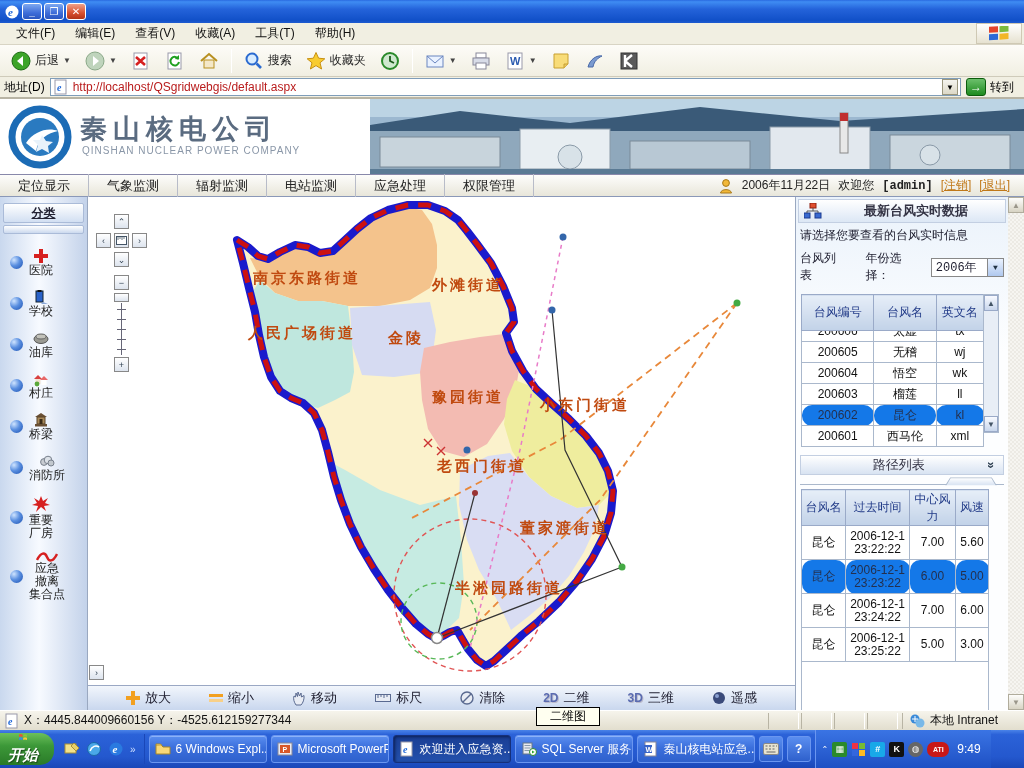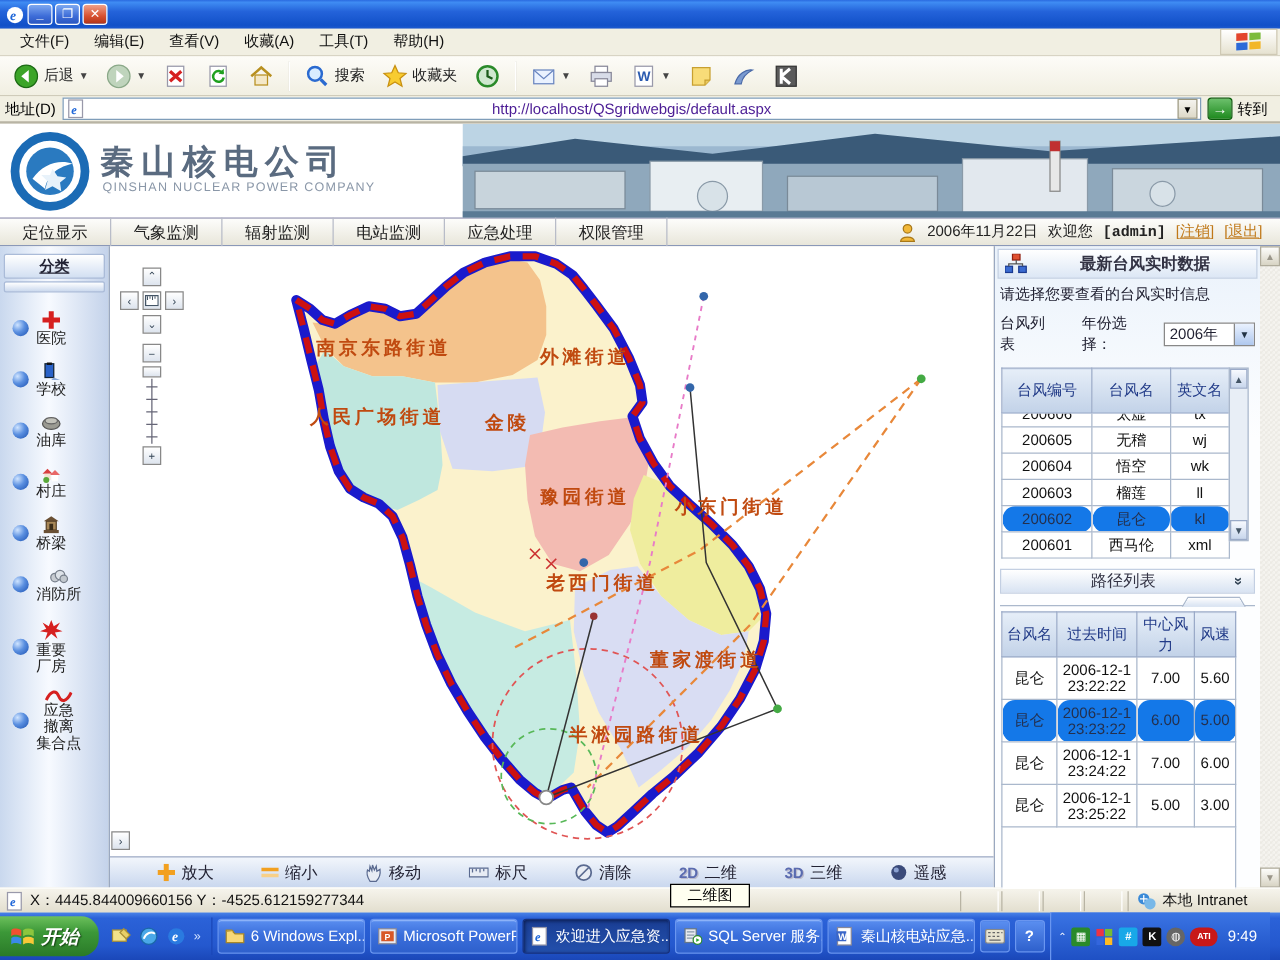--- a/index.html
+++ b/index.html
@@ -26,21 +26,21 @@
     background:linear-gradient(#fff,#e6e2d0); display:flex; align-items:center; justify-content:center; }
   .toolbar { left:0; top:45px; width:1024px; height:32px; background:linear-gradient(#FDFCF8,#F1EFE2);
     border-bottom:1px solid #CFCBBA; display:flex; align-items:center; gap:4px; padding-left:6px; color:#222; }
   .tbtn { display:flex; align-items:center; gap:4px; padding:2px 5px; border-radius:3px; }
   .tsep { width:1px; height:24px; background:#C8C4B4; border-right:1px solid #fff; margin:0 3px; }
   .dd { font-size:8px; color:#444; }
   .addrbar { left:0; top:77px; width:1024px; height:22px; background:#F1EFE2; border-bottom:2px solid #B8B4A4;
     display:flex; align-items:center; padding:0 4px; gap:5px; }
   .addrfield { flex:1; height:18px; background:#fff; border:1px solid #7F9DB9;
     display:flex; align-items:center; gap:4px; padding:0 2px; }
-  .addrfield .url { flex:1; color:#4c1d95;text-align:center; }
+  .addrfield .url { flex:1; color:#b91c1c; }
   .addrdrop { width:16px; height:16px; background:linear-gradient(#F4F3EE,#DDD9C8); border:1px solid #9a967e;
     display:flex; align-items:center; justify-content:center; font-size:8px; }
   .gobtn { display:flex; align-items:center; gap:4px; padding-right:6px; }
   .goicon { width:20px; height:18px; border-radius:3px; background:linear-gradient(#6CC06C,#1E8A1E);
     border:1px solid #0c5c0c; color:#fff; font-weight:bold; display:flex; align-items:center; justify-content:center; }
 
   
   .banner { left:0; top:99px; width:1024px; height:76px; background:#fff; border-bottom:1px solid #88a;
     overflow:hidden; }
   .banner .logo { position:absolute; left:8px; top:6px; }
@@ -87,21 +87,21 @@
   .glyph2d { font-weight:bold; color:#5A6BB0; font-size:12px; text-shadow:1px 1px 0 #bbc; }
 
   
   .rpanel { left:795px; top:197px; width:213px; height:513px; background:linear-gradient(#EAF2FB,#FDFEFF 30%);
     border-left:1px solid #9AA8C0; color:#223; }
   .rp-head { height:24px; margin:2px 2px 0 2px; border:1px solid #C3CFE2;
     background:linear-gradient(#FFFFFF,#DCE7F5); display:flex; align-items:center; gap:10px; padding:0 5px; }
   .rp-head .t { flex:1; text-align:center; font-size:13px; font-weight:bold; color:#334; }
   .rp-sub { padding:4px 4px 2px 4px; font-size:12px; }
   .rp-row { display:flex; align-items:center; gap:6px; padding:4px 4px; font-size:12px; }
-  .selectbox { display:flex; align-items:flex-end; border:1px solid #888; background:#fff; height:19px; width:74px; }
+  .selectbox { display:flex; align-items:flex-end; border:1px solid #888; background:#fff; height:19px; width:74px;font-family:Liberation Mono, monospace; }
   .selectbox .val { flex:1; padding-left:4px; }
   .selectbox .btn { width:16px; height:17px; background:linear-gradient(#EAF2FF,#AFC8EE);
     border-left:1px solid #888; font-size:8px; display:flex; align-items:center; justify-content:center; color:#234; }
   table.grid { border-collapse:collapse; width:183px; margin-left:5px; background:#fff;
     border:1px solid #8898B8; table-layout:fixed; }
   table.grid th { background:linear-gradient(#E6EEF8,#C2D2E8); color:#223B88; font-weight:normal;
     border:1px solid #9AAAC8; font-size:12px; height:36px; }
   table.grid td { border:1px solid #AAB8CC; text-align:center; font-size:12px; color:#111; height:21px;
     overflow:hidden; white-space:pre-line; line-height:13px; }
   tr.sel td { background:#1478E8; color:#24304E;border-radius:10px; }
@@ -135,21 +135,21 @@
   .szone { display:flex; align-items:center; gap:5px; border-left:1px solid #b8b4a4; padding-left:6px;
     margin-left:4px; width:118px; height:16px; }
   .tooltip2d { left:536px; top:707px; width:64px; height:19px; background:#FFFFF0; border:1px solid #000;
     display:flex; align-items:center; justify-content:center; color:#000; z-index:50; font-size:12px; }
 
   
   .taskbar { left:0; top:730px; width:1024px; height:38px;
     background:linear-gradient(#4A83E8,#2B62D8 12%,#2458CE 70%,#1A47B8); display:flex; align-items:center; }
   .startbtn { height:32px; margin:0 2px 0 0; padding:0 16px 0 8px; border-radius:0 14px 14px 0;
     background:linear-gradient(#6CC05C,#3C9838 40%,#2A7A28); display:flex; align-items:center; gap:5px;
-    color:#fff; font-weight:bold; font-size:15px; font-style:italic; text-shadow:1px 1px 1px #1a4a18; }
+    color:#fff; font-weight:bold; font-size:15px; font-style:italic; text-shadow:1px 1px 1px #1a4a18;flex-direction:column; }
   .ql { display:flex; align-items:center; gap:6px; padding:0 8px; border-right:1px solid #1A47B8; height:30px; }
   .qlchev { color:#cfe0ff; font-size:10px; }
   .taskbtn { width:118px; height:28px; margin-left:4px; border-radius:3px; padding:0 5px;
     background:linear-gradient(#5A8EF0,#3B6FDC 45%,#2E60CC); border:1px solid #6A96F0;
     display:flex; align-items:center; gap:5px; color:#fff; font-size:12px; white-space:nowrap; overflow:hidden;
     box-shadow:inset 0 1px 0 #8cb2f8; }
   .taskbtn.active { background:linear-gradient(#1A3E94,#2350AC); border-color:#16307A;
     box-shadow:inset 1px 1px 3px #0c1f55; }
   .smallbtn { width:24px; height:26px; margin-left:4px; border-radius:3px;
     background:linear-gradient(#5A8EF0,#2E60CC); border:1px solid #6A96F0; color:#fff;

